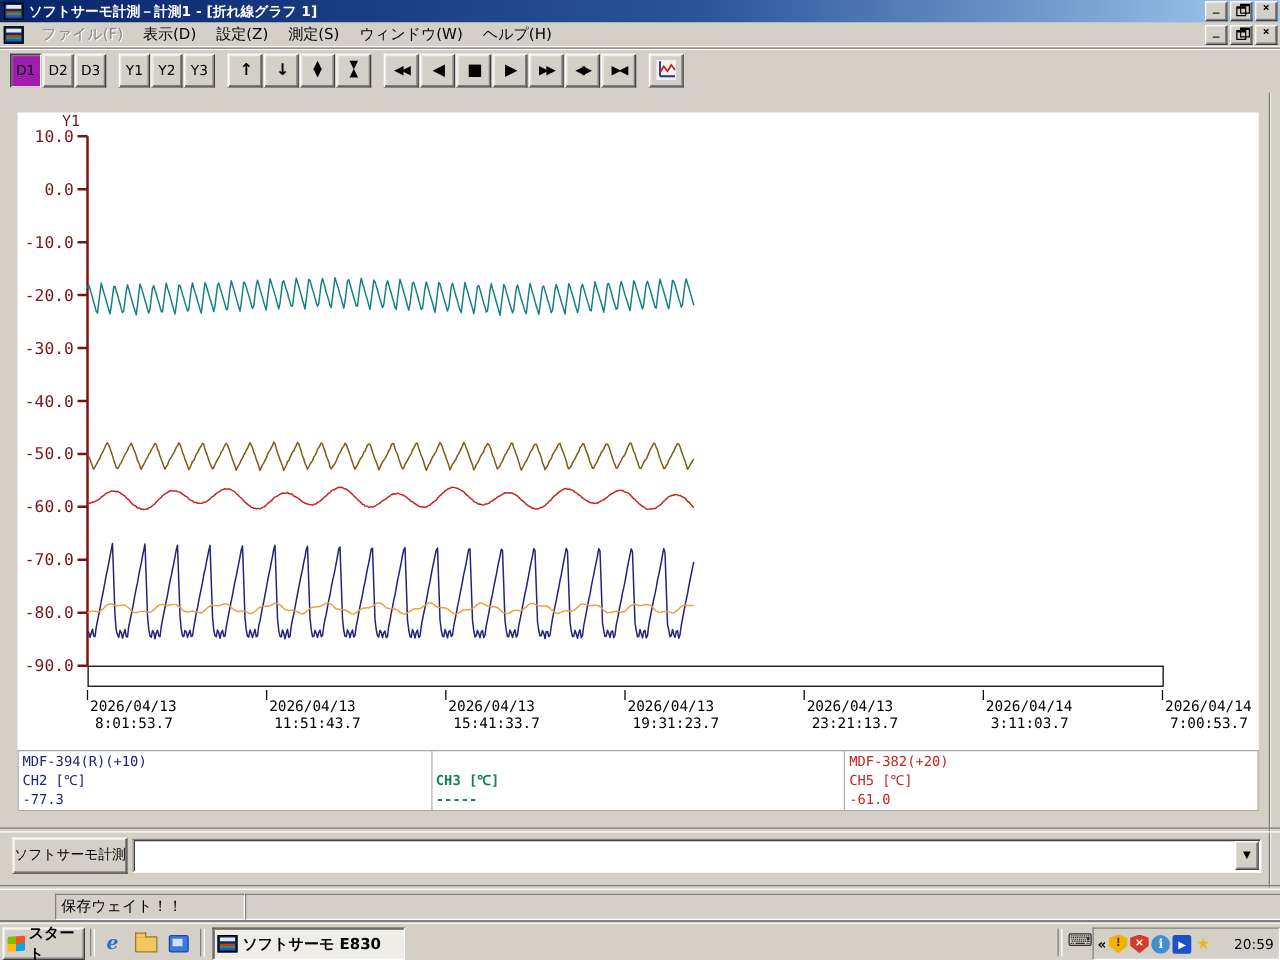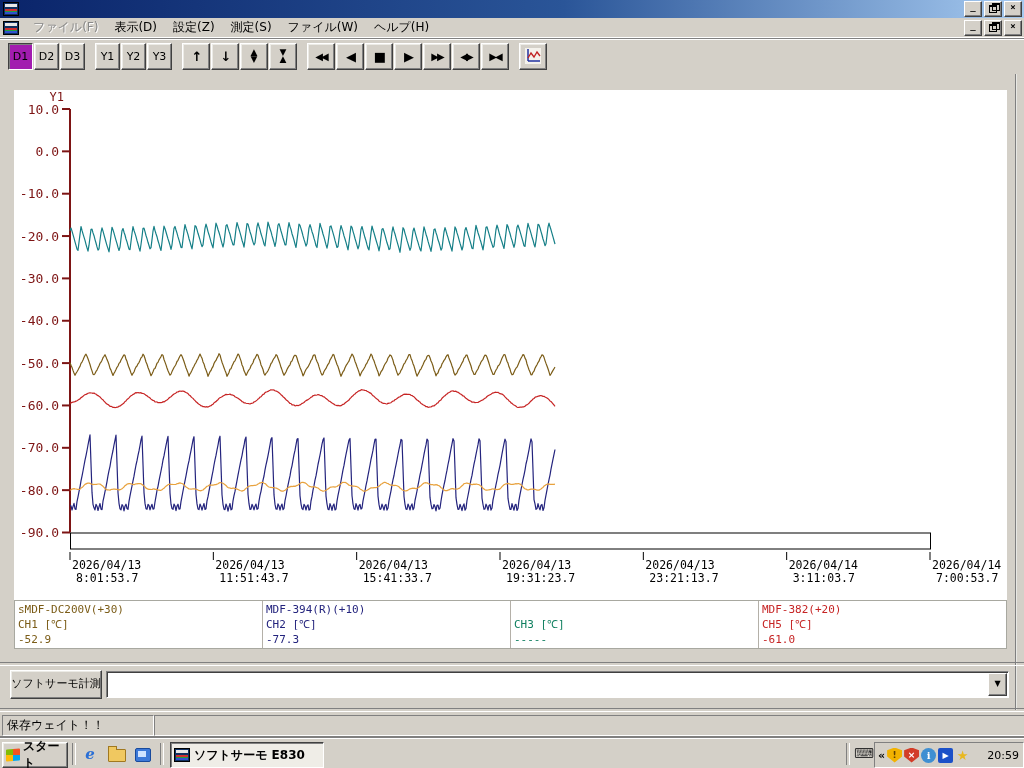--- a/index.html
+++ b/index.html
@@ -65,21 +65,21 @@
     border-color:#808080 #fff #fff #808080;box-shadow:inset 1px 1px 0 #404040;background:#fff;}
   #alarm-combo .combo-text{position:absolute;left:3px;top:2px;right:20px;bottom:2px;font-size:12px;}
   .combo-arrow-btn{position:absolute;right:1px;top:1px;width:17px;height:21px;background:#d4d0c8;
     border:1px solid;border-color:#fff #404040 #404040 #fff;box-shadow:inset -1px -1px 0 #808080;
     font-size:8px;text-align:center;line-height:20px;color:#000;}
   #alarm-bottom-divider{left:0;top:708px;width:1024px;height:2px;border-top:1px solid #808080;border-bottom:1px solid #fff;}
 
   
   #statusbar{left:0;top:712px;width:1024px;height:26px;background:#d4d0c8;}
   .status-panel{position:absolute;top:3px;height:19px;border:1px solid;border-color:#808080 #fff #fff #808080;
-    font-size:12px;line-height:18px;padding-left:4px;color:#000;white-space:nowrap;overflow:hidden;}
+    font-size:12px;line-height:18px;padding-left:4px;color:#000;white-space:nowrap;overflow:hidden;margin-left:42px;}
 
   
   #taskbar{left:0;top:738px;width:1024px;height:30px;background:#d4d0c8;border-top:1px solid #fff;
     box-shadow:0 -2px 0 #808080;}
   #start-button{position:absolute;left:2px;top:3px;width:64px;height:24px;background:#d4d0c8;border:1px solid;
     border-color:#fff #404040 #404040 #fff;box-shadow:inset -1px -1px 0 #808080,inset 1px 1px 0 #ecebe6;
     display:flex;align-items:center;font-weight:bold;font-size:12px;}
   .winflag{width:14px;height:12px;display:inline-block;margin:0 3px 0 3px;
     background:conic-gradient(#f35325 0 25%,#05a6f0 0 50%,#ffba08 0 75%,#81bc06 0 100%);
     transform:skewY(-4deg);border-radius:1px;flex:none;}
@@ -106,37 +106,38 @@
   #kbd-icon{position:absolute;left:854px;top:6px;font-size:14px;color:#303030;}
   .chevrons{font-size:11px;font-weight:bold;margin-left:3px;}
 
   svg text{font-family:"DejaVu Sans Mono",monospace;}
 </style>
 </head>
 <body>
 
 <div id="titlebar" class="abs">
   <span class="app-icon"></span>
+  <span class="title">ソフトサーモ計測－計測1 - [折れ線グラフ 1]</span>
   <span class="winbtns">
     <span class="winbtn"><span>_</span></span>
     <span class="winbtn">
         <span class="restore-glyph"></span>
       </span>
     <span class="winbtn"><span>×</span></span>
   </span>
 </div>
 
 <div id="menubar" class="abs">
   <span class="app-icon"></span>
   <span style="width:6px"></span>
   <span class="menu-item disabled">ファイル(F)</span>
   <span class="menu-item">表示(D)</span>
   <span class="menu-item">設定(Z)</span>
   <span class="menu-item">測定(S)</span>
-  <span class="menu-item">ファイル(W)</span>
+  <span class="menu-item">ウィンドウ(W)</span>
   <span class="menu-item">ヘルプ(H)</span>
   <span class="winbtns">
     <span class="winbtn"><span>_</span></span>
     <span class="winbtn">
         <span class="restore-glyph"></span>
       </span>
     <span class="winbtn"><span>×</span></span>
   </span>
 </div>
 
@@ -268,31 +269,26 @@
       <polyline points="56.0,140.8 57.0,138.0 58.0,141.1 59.0,144.7 60.0,148.1 61.0,151.9 62.0,155.4 63.0,159.1 64.0,160.4 65.0,152.2 66.0,144.3 67.0,136.5 68.0,140.4 69.0,143.8 70.0,147.1 71.0,150.4 72.0,154.3 73.0,157.8 74.0,161.1 75.0,155.2 76.0,147.1 77.0,139.3 78.0,139.2 79.0,142.9 80.0,145.7 81.0,149.6 82.0,153.0 83.0,156.9 84.0,160.1 85.0,158.8 86.0,150.3 87.0,142.6 88.0,137.9 89.0,141.1 90.0,144.9 91.0,148.5 92.0,152.2 93.0,155.6 94.0,158.6 95.0,161.9 96.0,154.2 97.0,145.4 98.0,137.3 99.0,139.9 100.0,143.2 101.0,146.8 102.0,150.3 103.0,153.6 104.0,157.4 105.0,160.5 106.0,157.2 107.0,148.8 108.0,140.7 109.0,138.5 110.0,142.2 111.0,145.0 112.0,149.0 113.0,151.9 114.0,155.7 115.0,159.2 116.0,159.6 117.0,151.5 118.0,143.5 119.0,136.6 120.0,140.5 121.0,143.4 122.0,146.7 123.0,150.7 124.0,154.0 125.0,157.9 126.0,161.2 127.0,154.5 128.0,146.8 129.0,138.3 130.0,138.2 131.0,141.7 132.0,145.5 133.0,148.6 134.0,152.3 135.0,155.5 136.0,158.8 137.0,157.6 138.0,149.6 139.0,141.2 140.0,136.4 141.0,140.6 142.0,143.8 143.0,146.7 144.0,150.8 145.0,153.9 146.0,157.5 147.0,160.5 148.0,152.3 149.0,143.6 150.0,136.1 151.0,138.6 152.0,142.0 153.0,145.5 154.0,148.9 155.0,152.0 156.0,155.4 157.0,159.3 158.0,154.8 159.0,146.5 160.0,138.3 161.0,136.5 162.0,140.0 163.0,143.1 164.0,146.9 165.0,150.2 166.0,153.5 167.0,157.4 168.0,157.6 169.0,149.3 170.0,141.1 171.0,134.6 172.0,138.2 173.0,141.4 174.0,144.7 175.0,148.7 176.0,151.9 177.0,155.6 178.0,158.9 179.0,152.1 180.0,144.0 181.0,135.7 182.0,136.5 183.0,139.6 184.0,143.3 185.0,146.5 186.0,149.8 187.0,153.6 188.0,156.6 189.0,154.9 190.0,146.2 191.0,138.4 192.0,134.1 193.0,137.5 194.0,141.6 195.0,144.7 196.0,148.1 197.0,151.9 198.0,155.1 199.0,157.9 200.0,149.1 201.0,140.9 202.0,133.1 203.0,135.9 204.0,139.5 205.0,142.5 206.0,145.9 207.0,149.8 208.0,153.6 209.0,157.0 210.0,152.4 211.0,144.1 212.0,135.7 213.0,134.6 214.0,138.1 215.0,141.4 216.0,144.2 217.0,148.5 218.0,151.6 219.0,154.9 220.0,154.8 221.0,147.3 222.0,138.8 223.0,132.5 224.0,135.8 225.0,139.2 226.0,142.7 227.0,146.1 228.0,150.2 229.0,153.2 230.0,157.2 231.0,149.8 232.0,141.6 233.0,133.5 234.0,134.2 235.0,137.9 236.0,141.7 237.0,144.7 238.0,148.5 239.0,152.1 240.0,154.9 241.0,153.0 242.0,144.8 243.0,136.7 244.0,132.8 245.0,136.5 246.0,139.6 247.0,143.8 248.0,146.9 249.0,150.1 250.0,154.2 251.0,155.9 252.0,147.8 253.0,140.1 254.0,132.2 255.0,135.5 256.0,138.7 257.0,141.7 258.0,145.7 259.0,149.0 260.0,152.6 261.0,156.5 262.0,151.4 263.0,143.2 264.0,135.0 265.0,133.7 266.0,137.2 267.0,141.0 268.0,144.3 269.0,148.0 270.0,151.2 271.0,154.8 272.0,154.8 273.0,146.4 274.0,138.3 275.0,132.6 276.0,136.6 277.0,139.4 278.0,143.7 279.0,146.8 280.0,150.1 281.0,154.2 282.0,157.5 283.0,149.9 284.0,142.4 285.0,134.1 286.0,135.4 287.0,138.7 288.0,142.0 289.0,145.9 290.0,149.4 291.0,152.6 292.0,156.1 293.0,153.8 294.0,146.1 295.0,137.9 296.0,134.6 297.0,137.8 298.0,141.7 299.0,144.5 300.0,148.4 301.0,151.7 302.0,155.8 303.0,157.5 304.0,148.9 305.0,141.1 306.0,133.4 307.0,136.9 308.0,140.0 309.0,144.0 310.0,147.1 311.0,150.8 312.0,154.7 313.0,158.1 314.0,153.1 315.0,145.3 316.0,136.5 317.0,135.9 318.0,139.4 319.0,142.9 320.0,146.4 321.0,150.4 322.0,153.8 323.0,157.5 324.0,156.5 325.0,148.6 326.0,140.8 327.0,135.5 328.0,138.6 329.0,141.9 330.0,145.9 331.0,149.0 332.0,152.4 333.0,156.2 334.0,159.9 335.0,152.7 336.0,144.0 337.0,136.0 338.0,137.4 339.0,141.3 340.0,144.6 341.0,148.5 342.0,151.8 343.0,155.4 344.0,158.8 345.0,155.8 346.0,148.1 347.0,139.5 348.0,136.5 349.0,140.4 350.0,144.1 351.0,147.8 352.0,150.9 353.0,154.9 354.0,158.1 355.0,159.9 356.0,151.6 357.0,143.1 358.0,136.0 359.0,139.8 360.0,142.9 361.0,146.5 362.0,150.0 363.0,153.4 364.0,156.7 365.0,160.9 366.0,155.4 367.0,146.8 368.0,139.2 369.0,138.6 370.0,141.8 371.0,145.2 372.0,149.1 373.0,152.8 374.0,155.7 375.0,159.6 376.0,158.8 377.0,150.8 378.0,142.2 379.0,136.9 380.0,141.1 381.0,144.0 382.0,147.8 383.0,151.4 384.0,154.8 385.0,158.3 386.0,162.3 387.0,154.1 388.0,146.2 389.0,137.7 390.0,139.3 391.0,143.3 392.0,146.6 393.0,150.4 394.0,153.7 395.0,157.0 396.0,160.3 397.0,157.4 398.0,148.9 399.0,141.0 400.0,138.0 401.0,141.8 402.0,145.6 403.0,149.2 404.0,152.4 405.0,155.9 406.0,159.1 407.0,161.0 408.0,152.6 409.0,144.4 410.0,136.8 411.0,140.3 412.0,144.2 413.0,147.2 414.0,151.2 415.0,154.6 416.0,157.8 417.0,161.4 418.0,155.2 419.0,147.0 420.0,139.6 421.0,138.9 422.0,142.7 423.0,145.6 424.0,149.8 425.0,152.5 426.0,156.2 427.0,160.1 428.0,158.2 429.0,150.1 430.0,142.0 431.0,137.6 432.0,140.8 433.0,144.5 434.0,147.6 435.0,151.3 436.0,154.5 437.0,157.7 438.0,161.2 439.0,152.9 440.0,145.5 441.0,136.9 442.0,139.0 443.0,142.9 444.0,145.9 445.0,149.6 446.0,153.2 447.0,156.5 448.0,160.0 449.0,156.5 450.0,147.6 451.0,139.9 452.0,137.5 453.0,140.8 454.0,144.3 455.0,147.7 456.0,150.9 457.0,154.3 458.0,158.3 459.0,158.7 460.0,150.3 461.0,142.6 462.0,135.4 463.0,139.0 464.0,142.7 465.0,145.7 466.0,149.2 467.0,152.3 468.0,156.0 469.0,159.8 470.0,153.3 471.0,145.3 472.0,137.3 473.0,136.8 474.0,140.3 475.0,143.8 476.0,147.5 477.0,151.0 478.0,154.1 479.0,157.4 480.0,156.2 481.0,147.7 482.0,139.5 483.0,135.2 484.0,138.3 485.0,142.3 486.0,145.9 487.0,149.0 488.0,152.0 489.0,155.4 490.0,158.5 491.0,150.7 492.0,142.6 493.0,134.6 494.0,136.5 495.0,140.4 496.0,143.5 497.0,147.4 498.0,150.4 499.0,154.0 500.0,157.3 501.0,153.1 502.0,145.0 503.0,137.3 504.0,135.1 505.0,138.2 506.0,141.4 507.0,144.9 508.0,148.4 509.0,151.8 510.0,155.8 511.0,156.4 512.0,147.6 513.0,140.1 514.0,133.4 515.0,136.9 516.0,139.9 517.0,143.3 518.0,147.0 519.0,150.2 520.0,154.2 521.0,157.0 522.0,150.6 523.0,142.6 524.0,134.3 525.0,135.0 526.0,138.0 527.0,141.6 528.0,145.0 529.0,149.0 530.0,151.9 531.0,155.7 532.0,153.7 533.0,145.4 534.0,137.1 535.0,133.1 536.0,136.8 537.0,139.8 538.0,143.3 539.0,146.9 540.0,150.5 541.0,154.2" fill="none" stroke="#157f87" stroke-width="1.2" stroke-linejoin="round"></polyline>
       <polyline points="56.0,272.8 57.0,275.2 58.0,277.4 59.0,280.4 60.0,283.0 61.0,285.3 62.0,283.3 63.0,281.7 64.0,280.0 65.0,278.0 66.0,276.4 67.0,273.4 68.0,272.1 69.0,270.0 70.0,267.6 71.0,265.4 72.0,264.2 73.0,266.2 74.0,268.7 75.0,271.6 76.0,274.5 77.0,278.1 78.0,280.9 79.0,284.2 80.0,284.7 81.0,283.6 82.0,281.4 83.0,280.1 84.0,277.8 85.0,275.8 86.0,273.4 87.0,272.2 88.0,270.2 89.0,267.7 90.0,266.3 91.0,264.7 92.0,266.9 93.0,269.6 94.0,271.7 95.0,274.6 96.0,278.4 97.0,280.1 98.0,283.1 99.0,285.5 100.0,283.2 101.0,281.6 102.0,279.6 103.0,277.3 104.0,276.0 105.0,273.4 106.0,272.4 107.0,270.0 108.0,268.2 109.0,266.4 110.0,264.8 111.0,265.5 112.0,269.3 113.0,271.3 114.0,274.8 115.0,277.6 116.0,280.0 117.0,283.0 118.0,285.3 119.0,283.3 120.0,282.0 121.0,279.1 122.0,277.0 123.0,276.0 124.0,273.8 125.0,272.6 126.0,270.3 127.0,267.8 128.0,266.8 129.0,264.2 130.0,265.5 131.0,268.5 132.0,272.0 133.0,274.3 134.0,277.5 135.0,280.0 136.0,282.7 137.0,285.7 138.0,284.0 139.0,281.7 140.0,279.1 141.0,278.5 142.0,276.0 143.0,273.2 144.0,272.4 145.0,269.9 146.0,268.2 147.0,266.6 148.0,264.6 149.0,265.4 150.0,269.5 151.0,272.1 152.0,274.9 153.0,278.0 154.0,280.7 155.0,283.0 156.0,285.2 157.0,284.1 158.0,281.6 159.0,279.5 160.0,277.5 161.0,276.0 162.0,274.2 163.0,271.5 164.0,270.3 165.0,268.0 166.0,266.0 167.0,264.7 168.0,266.1 169.0,268.7 170.0,271.5 171.0,274.6 172.0,277.7 173.0,280.2 174.0,282.9 175.0,286.2 176.0,283.8 177.0,282.3 178.0,280.2 179.0,277.9 180.0,276.3 181.0,274.0 182.0,272.6 183.0,270.2 184.0,268.6 185.0,266.3 186.0,264.1 187.0,266.3 188.0,268.2 189.0,271.9 190.0,273.9 191.0,277.5 192.0,279.9 193.0,282.7 194.0,286.3 195.0,283.9 196.0,281.7 197.0,280.5 198.0,278.1 199.0,276.6 200.0,273.5 201.0,271.6 202.0,270.4 203.0,268.1 204.0,266.4 205.0,263.7 206.0,265.0 207.0,268.8 208.0,272.2 209.0,274.9 210.0,277.7 211.0,280.4 212.0,282.8 213.0,286.3 214.0,284.4 215.0,282.4 216.0,279.2 217.0,278.7 218.0,276.1 219.0,273.9 220.0,271.7 221.0,270.9 222.0,268.4 223.0,266.3 224.0,264.0 225.0,265.1 226.0,268.1 227.0,270.9 228.0,274.9 229.0,277.0 230.0,280.8 231.0,282.8 232.0,285.4 233.0,283.6 234.0,281.4 235.0,279.8 236.0,278.5 237.0,275.7 238.0,274.3 239.0,272.7 240.0,269.5 241.0,268.3 242.0,266.3 243.0,264.4 244.0,265.2 245.0,268.5 246.0,270.8 247.0,274.9 248.0,277.0 249.0,279.5 250.0,283.5 251.0,285.1 252.0,283.3 253.0,282.3 254.0,280.7 255.0,278.6 256.0,276.2 257.0,273.5 258.0,272.3 259.0,270.0 260.0,268.3 261.0,267.1 262.0,264.6 263.0,265.5 264.0,268.3 265.0,271.0 266.0,273.9 267.0,277.3 268.0,279.9 269.0,283.1 270.0,285.3 271.0,283.6 272.0,282.0 273.0,279.5 274.0,277.6 275.0,276.0 276.0,274.8 277.0,271.7 278.0,271.1 279.0,268.4 280.0,266.1 281.0,265.2 282.0,265.6 283.0,268.0 284.0,271.8 285.0,274.4 286.0,277.4 287.0,279.8 288.0,282.4 289.0,285.9 290.0,284.1 291.0,281.5 292.0,279.5 293.0,278.2 294.0,276.9 295.0,274.9 296.0,273.0 297.0,270.5 298.0,269.2 299.0,266.0 300.0,264.8 301.0,265.0 302.0,269.0 303.0,271.4 304.0,273.4 305.0,276.9 306.0,280.1 307.0,282.9 308.0,285.1 309.0,284.2 310.0,281.5 311.0,279.8 312.0,278.4 313.0,276.3 314.0,274.4 315.0,273.1 316.0,270.0 317.0,268.4 318.0,266.5 319.0,264.4 320.0,265.1 321.0,268.8 322.0,271.5 323.0,274.5 324.0,276.6 325.0,279.8 326.0,283.2 327.0,286.3 328.0,284.0 329.0,281.7 330.0,280.5 331.0,277.8 332.0,275.7 333.0,274.2 334.0,272.5 335.0,271.1 336.0,268.1 337.0,266.3 338.0,264.1 339.0,265.4 340.0,267.8 341.0,271.4 342.0,273.7 343.0,276.8 344.0,279.4 345.0,282.3 346.0,285.9 347.0,283.5 348.0,281.4 349.0,280.2 350.0,278.5 351.0,276.8 352.0,274.3 353.0,273.1 354.0,270.6 355.0,269.0 356.0,266.6 357.0,264.0 358.0,265.5 359.0,268.7 360.0,270.8 361.0,273.9 362.0,276.7 363.0,279.5 364.0,281.9 365.0,285.9 366.0,284.3 367.0,281.7 368.0,280.5 369.0,278.6 370.0,276.0 371.0,274.0 372.0,272.7 373.0,271.0 374.0,268.0 375.0,266.7 376.0,264.9 377.0,265.5 378.0,267.6 379.0,270.3 380.0,274.3 381.0,276.1 382.0,279.6 383.0,282.6 384.0,285.2 385.0,283.8 386.0,282.8 387.0,280.3 388.0,278.9 389.0,276.3 390.0,273.8 391.0,272.8 392.0,270.5 393.0,269.0 394.0,266.8 395.0,264.5 396.0,264.6 397.0,268.2 398.0,270.4 399.0,273.7 400.0,276.1 401.0,279.5 402.0,283.0 403.0,286.1 404.0,284.2 405.0,282.4 406.0,280.0 407.0,279.1 408.0,276.8 409.0,274.8 410.0,272.3 411.0,270.4 412.0,269.3 413.0,266.4 414.0,265.5 415.0,265.4 416.0,267.8 417.0,271.0 418.0,273.1 419.0,276.0 420.0,280.2 421.0,282.3 422.0,285.8 423.0,283.7 424.0,283.0 425.0,279.8 426.0,278.2 427.0,277.0 428.0,273.9 429.0,272.2 430.0,270.4 431.0,269.2 432.0,266.8 433.0,265.3 434.0,264.7 435.0,268.0 436.0,270.6 437.0,272.9 438.0,276.0 439.0,278.8 440.0,283.1 441.0,285.1 442.0,284.0 443.0,282.9 444.0,280.2 445.0,278.7 446.0,277.0 447.0,274.9 448.0,272.9 449.0,271.4 450.0,268.1 451.0,267.2 452.0,265.2 453.0,265.0 454.0,268.0 455.0,270.8 456.0,273.3 457.0,276.0 458.0,279.9 459.0,281.9 460.0,284.5 461.0,284.5 462.0,282.2 463.0,280.5 464.0,279.0 465.0,276.2 466.0,274.5 467.0,272.0 468.0,270.6 469.0,269.3 470.0,266.7 471.0,265.1 472.0,265.3 473.0,267.3 474.0,270.3 475.0,273.3 476.0,276.6 477.0,279.6 478.0,281.9 479.0,284.5 480.0,284.4 481.0,282.0 482.0,280.0 483.0,278.5 484.0,276.0 485.0,275.1 486.0,273.5 487.0,270.9 488.0,268.2 489.0,266.2 490.0,264.5 491.0,264.8 492.0,268.0 493.0,271.2 494.0,273.1 495.0,276.8 496.0,279.1 497.0,282.8 498.0,284.8 499.0,284.4 500.0,282.2 501.0,279.9 502.0,278.2 503.0,277.2 504.0,275.1 505.0,272.5 506.0,270.2 507.0,268.3 508.0,266.5 509.0,264.6 510.0,265.1 511.0,268.1 512.0,269.9 513.0,274.0 514.0,276.9 515.0,279.8 516.0,282.0 517.0,284.8 518.0,284.7 519.0,282.3 520.0,281.2 521.0,278.2 522.0,276.4 523.0,274.7 524.0,272.6 525.0,271.2 526.0,268.4 527.0,266.8 528.0,264.9 529.0,265.3 530.0,267.3 531.0,270.6 532.0,273.4 533.0,276.0 534.0,278.7 535.0,281.9 536.0,285.4 537.0,284.0 538.0,282.1 539.0,280.4 540.0,278.7 541.0,277.1" fill="none" stroke="#7b5c17" stroke-width="1.2" stroke-linejoin="round"></polyline>
       <polyline points="56.0,313.1 57.0,312.9 58.0,312.4 59.0,312.2 60.0,311.8 61.0,311.6 62.0,311.1 63.0,310.7 64.0,310.1 65.0,309.4 66.0,308.9 67.0,307.6 68.0,307.1 69.0,306.3 70.0,305.4 71.0,304.6 72.0,304.4 73.0,303.9 74.0,303.3 75.0,303.0 76.0,302.7 77.0,303.0 78.0,303.0 79.0,303.4 80.0,303.0 81.0,303.8 82.0,304.1 83.0,305.1 84.0,305.6 85.0,306.3 86.0,306.9 87.0,308.2 88.0,309.2 89.0,309.8 90.0,311.1 91.0,312.2 92.0,313.3 93.0,314.1 94.0,314.5 95.0,315.3 96.0,316.4 97.0,316.3 98.0,316.8 99.0,317.4 100.0,317.3 101.0,317.6 102.0,317.5 103.0,317.1 104.0,317.1 105.0,316.2 106.0,316.1 107.0,315.2 108.0,314.5 109.0,313.8 110.0,313.0 111.0,311.5 112.0,310.9 113.0,309.5 114.0,308.8 115.0,307.8 116.0,306.6 117.0,305.8 118.0,305.2 119.0,304.4 120.0,304.1 121.0,303.1 122.0,302.6 123.0,302.8 124.0,302.5 125.0,302.9 126.0,302.8 127.0,302.7 128.0,303.4 129.0,303.5 130.0,303.8 131.0,304.4 132.0,305.4 133.0,305.8 134.0,306.7 135.0,307.2 136.0,307.9 137.0,309.1 138.0,309.9 139.0,310.4 140.0,310.6 141.0,311.8 142.0,312.0 143.0,311.9 144.0,312.7 145.0,312.5 146.0,312.6 147.0,312.7 148.0,312.5 149.0,311.7 150.0,311.9 151.0,311.2 152.0,310.5 153.0,310.0 154.0,309.1 155.0,308.0 156.0,307.2 157.0,306.8 158.0,305.7 159.0,304.8 160.0,304.0 161.0,303.5 162.0,302.9 163.0,302.0 164.0,301.9 165.0,301.4 166.0,301.0 167.0,301.3 168.0,301.2 169.0,301.2 170.0,301.4 171.0,301.9 172.0,302.5 173.0,302.9 174.0,303.6 175.0,304.9 176.0,305.5 177.0,306.7 178.0,307.6 179.0,308.4 180.0,309.6 181.0,310.5 182.0,311.8 183.0,312.5 184.0,313.5 185.0,314.2 186.0,314.8 187.0,315.8 188.0,315.9 189.0,316.7 190.0,316.5 191.0,317.1 192.0,316.8 193.0,316.7 194.0,317.1 195.0,316.5 196.0,315.9 197.0,315.7 198.0,314.8 199.0,314.3 200.0,312.9 201.0,312.1 202.0,311.6 203.0,310.5 204.0,309.7 205.0,308.4 206.0,307.6 207.0,307.3 208.0,306.8 209.0,306.1 210.0,305.5 211.0,304.9 212.0,304.4 213.0,304.6 214.0,304.5 215.0,304.5 216.0,304.0 217.0,304.9 218.0,304.9 219.0,305.2 220.0,305.6 221.0,306.8 222.0,307.2 223.0,307.7 224.0,308.3 225.0,309.0 226.0,309.7 227.0,310.4 228.0,311.6 229.0,311.8 230.0,312.8 231.0,312.8 232.0,313.2 233.0,313.5 234.0,313.5 235.0,313.7 236.0,314.0 237.0,313.4 238.0,313.3 239.0,313.0 240.0,311.9 241.0,311.6 242.0,310.9 243.0,310.1 244.0,309.1 245.0,308.4 246.0,307.1 247.0,306.8 248.0,305.5 249.0,304.4 250.0,304.1 251.0,302.7 252.0,302.0 253.0,301.8 254.0,301.4 255.0,300.8 256.0,300.3 257.0,299.7 258.0,300.0 259.0,299.8 260.0,300.1 261.0,300.8 262.0,301.0 263.0,301.4 264.0,302.0 265.0,302.7 266.0,303.6 267.0,304.7 268.0,305.5 269.0,306.7 270.0,307.4 271.0,308.5 272.0,309.7 273.0,310.4 274.0,311.3 275.0,312.3 276.0,313.5 277.0,313.5 278.0,314.8 279.0,314.9 280.0,315.0 281.0,315.8 282.0,315.6 283.0,315.3 284.0,315.7 285.0,315.2 286.0,314.9 287.0,314.2 288.0,313.4 289.0,313.1 290.0,312.5 291.0,311.4 292.0,310.6 293.0,310.1 294.0,309.6 295.0,308.9 296.0,308.1 297.0,307.2 298.0,306.9 299.0,305.7 300.0,305.6 301.0,305.0 302.0,305.3 303.0,305.0 304.0,304.5 305.0,304.9 306.0,305.3 307.0,305.6 308.0,305.7 309.0,306.6 310.0,306.8 311.0,307.6 312.0,308.6 313.0,309.3 314.0,310.1 315.0,311.2 316.0,311.3 317.0,312.3 318.0,313.0 319.0,313.6 320.0,314.1 321.0,315.0 322.0,315.3 323.0,315.6 324.0,315.4 325.0,315.6 326.0,315.8 327.0,315.7 328.0,315.0 329.0,314.3 330.0,314.1 331.0,313.0 332.0,312.2 333.0,311.6 334.0,310.8 335.0,310.1 336.0,308.5 337.0,307.6 338.0,306.4 339.0,305.8 340.0,304.5 341.0,304.0 342.0,302.8 343.0,302.2 344.0,301.4 345.0,300.8 346.0,300.7 347.0,299.9 348.0,299.7 349.0,300.0 350.0,300.1 351.0,300.5 352.0,300.5 353.0,301.3 354.0,301.6 355.0,302.4 356.0,302.9 357.0,303.4 358.0,304.7 359.0,305.8 360.0,306.3 361.0,307.4 362.0,308.3 363.0,309.1 364.0,309.7 365.0,311.1 366.0,311.7 367.0,312.0 368.0,312.9 369.0,313.3 370.0,313.3 371.0,313.5 372.0,313.8 373.0,314.0 374.0,313.2 375.0,313.3 376.0,313.0 377.0,312.7 378.0,311.7 379.0,311.0 380.0,310.9 381.0,309.6 382.0,309.2 383.0,308.5 384.0,307.7 385.0,307.0 386.0,306.8 387.0,305.9 388.0,305.6 389.0,304.8 390.0,304.2 391.0,304.4 392.0,304.1 393.0,304.3 394.0,304.3 395.0,304.3 396.0,304.5 397.0,305.3 398.0,305.5 399.0,306.3 400.0,306.8 401.0,307.8 402.0,309.0 403.0,310.0 404.0,310.5 405.0,311.5 406.0,312.1 407.0,313.5 408.0,314.1 409.0,314.8 410.0,315.2 411.0,315.8 412.0,316.7 413.0,316.5 414.0,317.3 415.0,317.2 416.0,317.0 417.0,317.0 418.0,316.3 419.0,315.9 420.0,316.0 421.0,315.0 422.0,314.5 423.0,313.2 424.0,312.9 425.0,311.3 426.0,310.5 427.0,309.9 428.0,308.2 429.0,307.3 430.0,306.3 431.0,305.8 432.0,304.6 433.0,304.0 434.0,303.0 435.0,302.5 436.0,301.9 437.0,301.2 438.0,301.0 439.0,300.8 440.0,301.5 441.0,301.2 442.0,301.3 443.0,302.1 444.0,302.2 445.0,302.9 446.0,303.7 447.0,304.3 448.0,305.0 449.0,306.0 450.0,306.2 451.0,307.5 452.0,308.3 453.0,309.0 454.0,309.7 455.0,310.4 456.0,310.8 457.0,311.3 458.0,312.2 459.0,312.1 460.0,312.1 461.0,312.7 462.0,312.5 463.0,312.5 464.0,312.5 465.0,311.7 466.0,311.4 467.0,310.6 468.0,310.2 469.0,309.9 470.0,308.9 471.0,308.3 472.0,307.7 473.0,306.5 474.0,305.8 475.0,305.2 476.0,304.7 477.0,304.2 478.0,303.4 479.0,302.8 480.0,302.8 481.0,302.3 482.0,302.2 483.0,302.5 484.0,302.3 485.0,303.1 486.0,303.7 487.0,303.9 488.0,304.1 489.0,304.8 490.0,305.6 491.0,306.8 492.0,307.9 493.0,309.0 494.0,309.5 495.0,310.9 496.0,311.5 497.0,312.9 498.0,313.4 499.0,314.4 500.0,315.0 501.0,315.5 502.0,316.2 503.0,317.2 504.0,317.5 505.0,317.3 506.0,317.2 507.0,317.2 508.0,317.1 509.0,316.8 510.0,316.8 511.0,316.3 512.0,315.1 513.0,314.9 514.0,314.1 515.0,313.3 516.0,312.0 517.0,311.0 518.0,310.2 519.0,309.0 520.0,308.5 521.0,307.3 522.0,306.9 523.0,306.6 524.0,306.2 525.0,306.2 526.0,305.6 527.0,305.7 528.0,305.8 529.0,306.5 530.0,306.3 531.0,307.0 532.0,307.5 533.0,308.0 534.0,308.7 535.0,309.7 536.0,311.0 537.0,311.5 538.0,312.6 539.0,313.8 540.0,315.0 541.0,316.3" fill="none" stroke="#c62424" stroke-width="1.2" stroke-linejoin="round"></polyline>
       <polyline points="56.0,415.1 57.0,415.9 58.0,420.0 59.0,416.6 60.0,413.4 61.0,418.9 62.0,419.4 63.0,411.7 64.0,406.8 65.0,401.7 66.0,396.8 67.0,390.8 68.0,386.2 69.0,381.0 70.0,375.5 71.0,370.1 72.0,365.6 73.0,360.5 74.0,355.0 75.0,349.9 76.0,344.8 77.0,373.8 78.0,402.4 79.0,414.3 80.0,417.8 81.0,419.9 82.0,414.3 83.0,416.2 84.0,420.5 85.0,416.8 86.0,413.5 87.0,419.2 88.0,419.6 89.0,411.2 90.0,406.6 91.0,401.7 92.0,396.8 93.0,391.6 94.0,385.7 95.0,380.7 96.0,376.3 97.0,370.2 98.0,365.1 99.0,360.5 100.0,355.0 101.0,350.2 102.0,345.2 103.0,373.6 104.0,402.8 105.0,413.3 106.0,418.9 107.0,419.8 108.0,414.5 109.0,416.0 110.0,421.0 111.0,416.2 112.0,414.2 113.0,418.5 114.0,419.3 115.0,411.4 116.0,405.8 117.0,400.8 118.0,396.0 119.0,390.8 120.0,386.2 121.0,380.3 122.0,375.0 123.0,370.7 124.0,365.4 125.0,360.9 126.0,355.5 127.0,349.9 128.0,346.2 129.0,374.3 130.0,402.6 131.0,413.4 132.0,418.7 133.0,419.3 134.0,414.3 135.0,415.5 136.0,419.9 137.0,416.8 138.0,414.3 139.0,419.2 140.0,418.7 141.0,412.0 142.0,406.4 143.0,400.5 144.0,396.3 145.0,390.8 146.0,385.8 147.0,381.0 148.0,375.9 149.0,370.0 150.0,365.9 151.0,360.5 152.0,355.4 153.0,350.5 154.0,346.3 155.0,374.5 156.0,403.1 157.0,414.2 158.0,418.6 159.0,419.4 160.0,414.0 161.0,416.0 162.0,420.6 163.0,416.1 164.0,414.2 165.0,419.1 166.0,418.9 167.0,411.6 168.0,406.3 169.0,401.0 170.0,395.8 171.0,390.9 172.0,385.9 173.0,380.4 174.0,375.2 175.0,370.9 176.0,365.4 177.0,360.7 178.0,355.4 179.0,350.0 180.0,346.7 181.0,375.2 182.0,404.3 183.0,413.9 184.0,419.0 185.0,419.6 186.0,414.0 187.0,416.4 188.0,420.1 189.0,416.7 190.0,413.5 191.0,419.4 192.0,418.7 193.0,410.8 194.0,406.7 195.0,401.1 196.0,395.8 197.0,391.3 198.0,385.9 199.0,381.0 200.0,375.0 201.0,369.9 202.0,365.4 203.0,360.0 204.0,355.1 205.0,349.3 206.0,346.2 207.0,375.6 208.0,404.8 209.0,414.3 210.0,419.1 211.0,419.6 212.0,414.0 213.0,416.6 214.0,421.1 215.0,416.8 216.0,413.5 217.0,419.9 218.0,419.1 219.0,410.9 220.0,405.6 221.0,401.4 222.0,395.9 223.0,390.6 224.0,385.2 225.0,380.0 226.0,374.9 227.0,369.8 228.0,365.6 229.0,359.8 230.0,355.5 231.0,349.6 232.0,347.0 233.0,375.8 234.0,404.3 235.0,413.7 236.0,419.3 237.0,419.1 238.0,414.3 239.0,416.6 240.0,419.9 241.0,416.2 242.0,414.0 243.0,419.3 244.0,418.6 245.0,411.1 246.0,405.4 247.0,401.3 248.0,395.6 249.0,390.1 250.0,386.0 251.0,379.9 252.0,374.9 253.0,370.5 254.0,365.7 255.0,360.4 256.0,354.9 257.0,349.2 258.0,347.7 259.0,376.1 260.0,404.9 261.0,414.4 262.0,419.0 263.0,419.3 264.0,413.9 265.0,416.0 266.0,420.2 267.0,416.3 268.0,414.0 269.0,419.6 270.0,418.4 271.0,410.7 272.0,406.0 273.0,400.3 274.0,395.2 275.0,390.4 276.0,385.9 277.0,379.8 278.0,375.8 279.0,370.1 280.0,364.7 281.0,360.4 282.0,354.9 283.0,349.3 284.0,348.6 285.0,377.0 286.0,405.7 287.0,413.8 288.0,418.6 289.0,419.5 290.0,414.3 291.0,416.0 292.0,420.0 293.0,416.2 294.0,414.8 295.0,420.1 296.0,419.4 297.0,411.0 298.0,406.4 299.0,400.2 300.0,395.7 301.0,390.1 302.0,385.9 303.0,380.4 304.0,374.5 305.0,369.9 306.0,365.0 307.0,359.9 308.0,354.2 309.0,349.8 310.0,348.0 311.0,376.9 312.0,406.1 313.0,414.0 314.0,419.2 315.0,419.8 316.0,413.6 317.0,416.4 318.0,420.4 319.0,415.9 320.0,414.0 321.0,420.0 322.0,419.0 323.0,411.2 324.0,405.4 325.0,400.6 326.0,395.9 327.0,391.0 328.0,385.3 329.0,379.8 330.0,375.4 331.0,369.6 332.0,364.3 333.0,359.6 334.0,354.7 335.0,350.1 336.0,348.5 337.0,377.3 338.0,405.8 339.0,414.0 340.0,418.8 341.0,419.4 342.0,413.7 343.0,416.5 344.0,420.2 345.0,415.6 346.0,414.5 347.0,419.1 348.0,418.0 349.0,410.8 350.0,405.9 351.0,401.0 352.0,395.3 353.0,390.9 354.0,385.3 355.0,380.4 356.0,375.0 357.0,369.3 358.0,365.0 359.0,360.2 360.0,354.4 361.0,349.4 362.0,349.2 363.0,377.8 364.0,406.1 365.0,414.4 366.0,419.5 367.0,418.7 368.0,414.2 369.0,416.9 370.0,420.2 371.0,415.5 372.0,414.5 373.0,420.1 374.0,418.0 375.0,410.7 376.0,405.7 377.0,400.8 378.0,394.9 379.0,389.6 380.0,385.5 381.0,379.5 382.0,374.8 383.0,369.9 384.0,364.5 385.0,359.4 386.0,355.0 387.0,349.4 388.0,350.2 389.0,378.3 390.0,406.5 391.0,414.3 392.0,419.2 393.0,419.3 394.0,414.0 395.0,416.5 396.0,420.0 397.0,415.9 398.0,413.9 399.0,419.6 400.0,417.9 401.0,410.5 402.0,405.9 403.0,401.0 404.0,395.4 405.0,390.3 406.0,384.8 407.0,380.6 408.0,375.2 409.0,370.0 410.0,364.4 411.0,359.3 412.0,354.9 413.0,349.0 414.0,350.6 415.0,379.1 416.0,407.4 417.0,414.2 418.0,418.8 419.0,418.4 420.0,414.5 421.0,416.7 422.0,420.8 423.0,415.3 424.0,415.1 425.0,419.3 426.0,418.2 427.0,411.0 428.0,404.8 429.0,399.9 430.0,394.9 431.0,390.5 432.0,385.0 433.0,380.2 434.0,374.5 435.0,369.8 436.0,364.4 437.0,358.8 438.0,353.9 439.0,348.7 440.0,351.1 441.0,379.1 442.0,407.7 443.0,414.6 444.0,419.3 445.0,419.1 446.0,414.3 447.0,417.1 448.0,420.7 449.0,416.2 450.0,413.9 451.0,420.1 452.0,418.5 453.0,410.5 454.0,405.5 455.0,400.3 456.0,394.8 457.0,389.6 458.0,385.4 459.0,379.5 460.0,374.1 461.0,369.7 462.0,364.3 463.0,359.5 464.0,354.7 465.0,348.9 466.0,350.8 467.0,379.0 468.0,408.1 469.0,414.5 470.0,419.3 471.0,418.9 472.0,414.2 473.0,416.6 474.0,420.1 475.0,415.4 476.0,414.7 477.0,420.1 478.0,417.9 479.0,409.9 480.0,405.3 481.0,399.8 482.0,394.7 483.0,390.0 484.0,384.3 485.0,380.1 486.0,375.3 487.0,369.6 488.0,363.8 489.0,358.7 490.0,353.7 491.0,349.1 492.0,351.6 493.0,380.5 494.0,408.4 495.0,414.5 496.0,419.4 497.0,419.3 498.0,413.6 499.0,417.1 500.0,420.2 501.0,415.0 502.0,414.3 503.0,420.4 504.0,418.5 505.0,410.1 506.0,404.6 507.0,399.6 508.0,394.5 509.0,389.4 510.0,385.1 511.0,380.1 512.0,374.0 513.0,369.9 514.0,364.8 515.0,359.8 516.0,354.0 517.0,348.9 518.0,351.9 519.0,380.3 520.0,409.6 521.0,413.9 522.0,419.4 523.0,418.6 524.0,413.6 525.0,417.4 526.0,419.9 527.0,415.2 528.0,414.5 529.0,420.5 530.0,417.8 531.0,410.4 532.0,405.2 533.0,399.8 534.0,394.5 535.0,389.7 536.0,385.1 537.0,379.2 538.0,374.2 539.0,369.2 540.0,364.3 541.0,359.5" fill="none" stroke="#23237d" stroke-width="1.2" stroke-linejoin="round"></polyline>
       <polyline points="56.0,400.3 57.0,399.8 58.0,399.1 59.0,398.9 60.0,398.7 61.0,398.9 62.0,399.0 63.0,399.3 64.0,399.4 65.0,399.3 66.0,399.1 67.0,398.1 68.0,397.5 69.0,396.6 70.0,395.4 71.0,394.4 72.0,393.9 73.0,393.4 74.0,393.1 75.0,393.1 76.0,393.4 77.0,393.9 78.0,394.2 79.0,394.6 80.0,394.3 81.0,394.5 82.0,394.3 83.0,394.3 84.0,394.0 85.0,394.0 86.0,394.1 87.0,394.8 88.0,395.6 89.0,396.3 90.0,397.4 91.0,398.5 92.0,399.4 93.0,399.9 94.0,399.9 95.0,400.0 96.0,400.2 97.0,399.5 98.0,399.3 99.0,399.2 100.0,399.0 101.0,399.1 102.0,399.3 103.0,399.4 104.0,399.8 105.0,399.7 106.0,399.8 107.0,399.3 108.0,398.7 109.0,397.9 110.0,397.0 111.0,395.6 112.0,395.1 113.0,394.1 114.0,393.9 115.0,393.7 116.0,393.6 117.0,393.8 118.0,394.1 119.0,394.3 120.0,394.6 121.0,394.2 122.0,393.9 123.0,393.9 124.0,393.6 125.0,393.7 126.0,393.6 127.0,393.7 128.0,394.6 129.0,395.1 130.0,395.9 131.0,396.9 132.0,398.1 133.0,398.6 134.0,399.2 135.0,399.4 136.0,399.3 137.0,399.5 138.0,399.4 139.0,399.1 140.0,398.8 141.0,399.4 142.0,399.4 143.0,399.4 144.0,400.1 145.0,400.2 146.0,400.3 147.0,400.3 148.0,399.8 149.0,398.8 150.0,398.3 151.0,397.2 152.0,396.2 153.0,395.5 154.0,394.8 155.0,394.3 156.0,394.1 157.0,394.5 158.0,394.4 159.0,394.5 160.0,394.5 161.0,394.5 162.0,394.3 163.0,393.7 164.0,393.6 165.0,393.1 166.0,392.9 167.0,393.2 168.0,393.5 169.0,394.0 170.0,394.8 171.0,395.8 172.0,396.9 173.0,397.6 174.0,398.2 175.0,399.0 176.0,399.0 177.0,399.2 178.0,399.0 179.0,398.8 180.0,398.9 181.0,398.9 182.0,399.3 183.0,399.5 184.0,400.1 185.0,400.4 186.0,400.6 187.0,400.8 188.0,400.3 189.0,400.0 190.0,399.0 191.0,398.3 192.0,397.2 193.0,396.3 194.0,396.0 195.0,395.3 196.0,394.9 197.0,395.1 198.0,395.0 199.0,395.2 200.0,394.8 201.0,394.7 202.0,394.7 203.0,394.1 204.0,393.7 205.0,393.0 206.0,392.6 207.0,392.7 208.0,393.0 209.0,393.3 210.0,393.9 211.0,394.7 212.0,395.5 213.0,396.7 214.0,397.5 215.0,398.0 216.0,397.9 217.0,398.5 218.0,398.3 219.0,398.2 220.0,398.1 221.0,398.6 222.0,398.7 223.0,399.1 224.0,399.5 225.0,400.0 226.0,400.5 227.0,400.8 228.0,401.2 229.0,400.6 230.0,400.4 231.0,399.3 232.0,398.4 233.0,397.6 234.0,396.7 235.0,396.2 236.0,396.0 237.0,395.5 238.0,395.6 239.0,395.7 240.0,395.3 241.0,395.4 242.0,395.1 243.0,394.7 244.0,394.0 245.0,393.5 246.0,392.8 247.0,392.8 248.0,392.4 249.0,392.4 250.0,393.2 251.0,393.5 252.0,394.3 253.0,395.5 254.0,396.4 255.0,397.0 256.0,397.3 257.0,397.3 258.0,397.6 259.0,397.5 260.0,397.6 261.0,398.0 262.0,398.0 263.0,398.4 264.0,399.0 265.0,399.6 266.0,400.2 267.0,400.9 268.0,401.1 269.0,401.2 270.0,400.7 271.0,400.2 272.0,399.5 273.0,398.5 274.0,397.7 275.0,397.1 276.0,396.9 277.0,396.2 278.0,396.6 279.0,396.3 280.0,396.1 281.0,396.4 282.0,395.9 283.0,395.3 284.0,395.1 285.0,394.3 286.0,393.6 287.0,392.8 288.0,392.3 289.0,392.4 290.0,392.6 291.0,392.8 292.0,393.4 293.0,394.4 294.0,395.4 295.0,396.1 296.0,396.6 297.0,396.7 298.0,397.1 299.0,396.7 300.0,396.9 301.0,396.8 302.0,397.4 303.0,397.7 304.0,398.0 305.0,398.9 306.0,399.8 307.0,400.4 308.0,400.7 309.0,401.3 310.0,401.0 311.0,400.7 312.0,400.4 313.0,399.6 314.0,398.9 315.0,398.4 316.0,397.4 317.0,397.2 318.0,397.0 319.0,396.9 320.0,396.9 321.0,397.1 322.0,396.8 323.0,396.5 324.0,395.6 325.0,395.0 326.0,394.4 327.0,393.7 328.0,392.8 329.0,392.3 330.0,392.5 331.0,392.4 332.0,392.8 333.0,393.5 334.0,394.3 335.0,395.2 336.0,395.4 337.0,395.8 338.0,395.9 339.0,396.2 340.0,396.0 341.0,396.3 342.0,396.3 343.0,396.7 344.0,397.1 345.0,397.9 346.0,398.9 347.0,399.5 348.0,400.1 349.0,400.9 350.0,401.2 351.0,401.2 352.0,400.7 353.0,400.4 354.0,399.6 355.0,399.1 356.0,398.4 357.0,397.8 358.0,397.9 359.0,397.9 360.0,397.7 361.0,397.7 362.0,397.6 363.0,397.2 364.0,396.5 365.0,396.2 366.0,395.3 367.0,394.2 368.0,393.7 369.0,393.0 370.0,392.4 371.0,392.3 372.0,392.7 373.0,393.3 374.0,393.5 375.0,394.3 376.0,394.8 377.0,395.3 378.0,395.2 379.0,395.2 380.0,395.6 381.0,395.2 382.0,395.5 383.0,395.8 384.0,396.2 385.0,396.8 386.0,398.0 387.0,398.7 388.0,399.7 389.0,400.2 390.0,400.5 391.0,401.0 392.0,400.8 393.0,400.7 394.0,400.1 395.0,399.4 396.0,398.8 397.0,398.7 398.0,398.2 399.0,398.3 400.0,398.2 401.0,398.4 402.0,398.6 403.0,398.4 404.0,397.8 405.0,397.2 406.0,396.3 407.0,395.7 408.0,394.6 409.0,393.8 410.0,393.0 411.0,392.7 412.0,392.9 413.0,392.8 414.0,393.5 415.0,393.9 416.0,394.2 417.0,394.7 418.0,394.6 419.0,394.7 420.0,395.1 421.0,394.7 422.0,394.9 423.0,394.7 424.0,395.5 425.0,395.6 426.0,396.5 427.0,397.7 428.0,398.2 429.0,399.2 430.0,399.9 431.0,400.6 432.0,400.6 433.0,400.7 434.0,400.1 435.0,399.9 436.0,399.3 437.0,398.8 438.0,398.7 439.0,398.6 440.0,399.1 441.0,399.0 442.0,399.0 443.0,399.2 444.0,398.7 445.0,398.4 446.0,397.7 447.0,396.7 448.0,395.8 449.0,395.0 450.0,393.7 451.0,393.5 452.0,393.2 453.0,393.1 454.0,393.3 455.0,393.7 456.0,393.9 457.0,394.2 458.0,394.7 459.0,394.4 460.0,394.2 461.0,394.4 462.0,394.1 463.0,394.2 464.0,394.5 465.0,394.6 466.0,395.4 467.0,396.0 468.0,397.1 469.0,398.3 470.0,399.0 471.0,399.8 472.0,400.2 473.0,400.1 474.0,400.0 475.0,399.8 476.0,399.6 477.0,399.4 478.0,399.0 479.0,398.9 480.0,399.2 481.0,399.2 482.0,399.4 483.0,399.7 484.0,399.4 485.0,399.4 486.0,398.9 487.0,397.9 488.0,396.7 489.0,395.7 490.0,394.8 491.0,394.3 492.0,393.9 493.0,393.8 494.0,393.4 495.0,393.9 496.0,393.9 497.0,394.5 498.0,394.3 499.0,394.4 500.0,394.2 501.0,393.9 502.0,393.7 503.0,393.8 504.0,393.7 505.0,393.7 506.0,394.1 507.0,394.8 508.0,395.8 509.0,396.8 510.0,398.0 511.0,398.9 512.0,399.1 513.0,399.8 514.0,399.9 515.0,399.8 516.0,399.4 517.0,399.2 518.0,399.2 519.0,399.0 520.0,399.4 521.0,399.4 522.0,399.7 523.0,400.1 524.0,400.1 525.0,400.2 526.0,399.5 527.0,399.0 528.0,398.1 529.0,397.4 530.0,396.1 531.0,395.4 532.0,394.7 533.0,394.2 534.0,393.9 535.0,394.1 536.0,394.4 537.0,394.3 538.0,394.4 539.0,394.4 540.0,394.4 541.0,394.2" fill="none" stroke="#e8a23e" stroke-width="1.2" stroke-linejoin="round"></polyline>
     </svg>
 </div>
 <div id="client-right-edge" class="abs"></div>
 
 <div id="legend" class="abs">
-  <div class="legend-cell" style="color: rgb(123, 92, 23);">
-    <div class="legend-line">sMDF-DC200V(+30)</div>
-    <div class="legend-line">CH1 [℃]</div>
-    <div class="legend-line">-52.9</div>
-  </div>
   <div class="legend-cell" style="color: rgb(35, 35, 125);">
     <div class="legend-line">MDF-394(R)(+10)</div>
     <div class="legend-line">CH2 [℃]</div>
     <div class="legend-line">-77.3</div>
   </div>
-  <div class="legend-cell" style="color: rgb(15, 127, 95);">
+  <div class="legend-cell" style="color: rgb(15, 127, 95); font-weight: bold;">
     <div class="legend-line"></div>
     <div class="legend-line">CH3 [℃]</div>
     <div class="legend-line">-----</div>
   </div>
   <div class="legend-cell" style="color: rgb(198, 36, 36);">
     <div class="legend-line">MDF-382(+20)</div>
     <div class="legend-line">CH5 [℃]</div>
     <div class="legend-line">-61.0</div>
   </div>
 </div>

